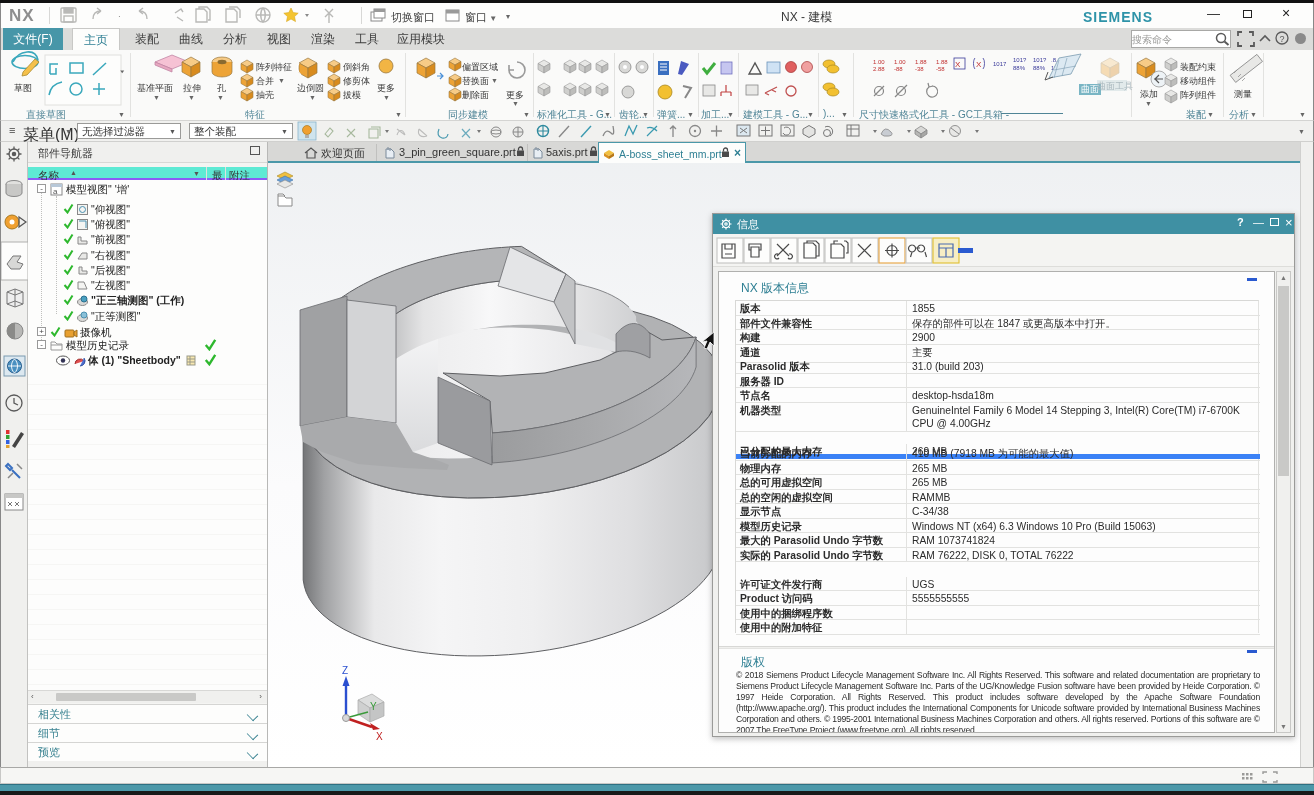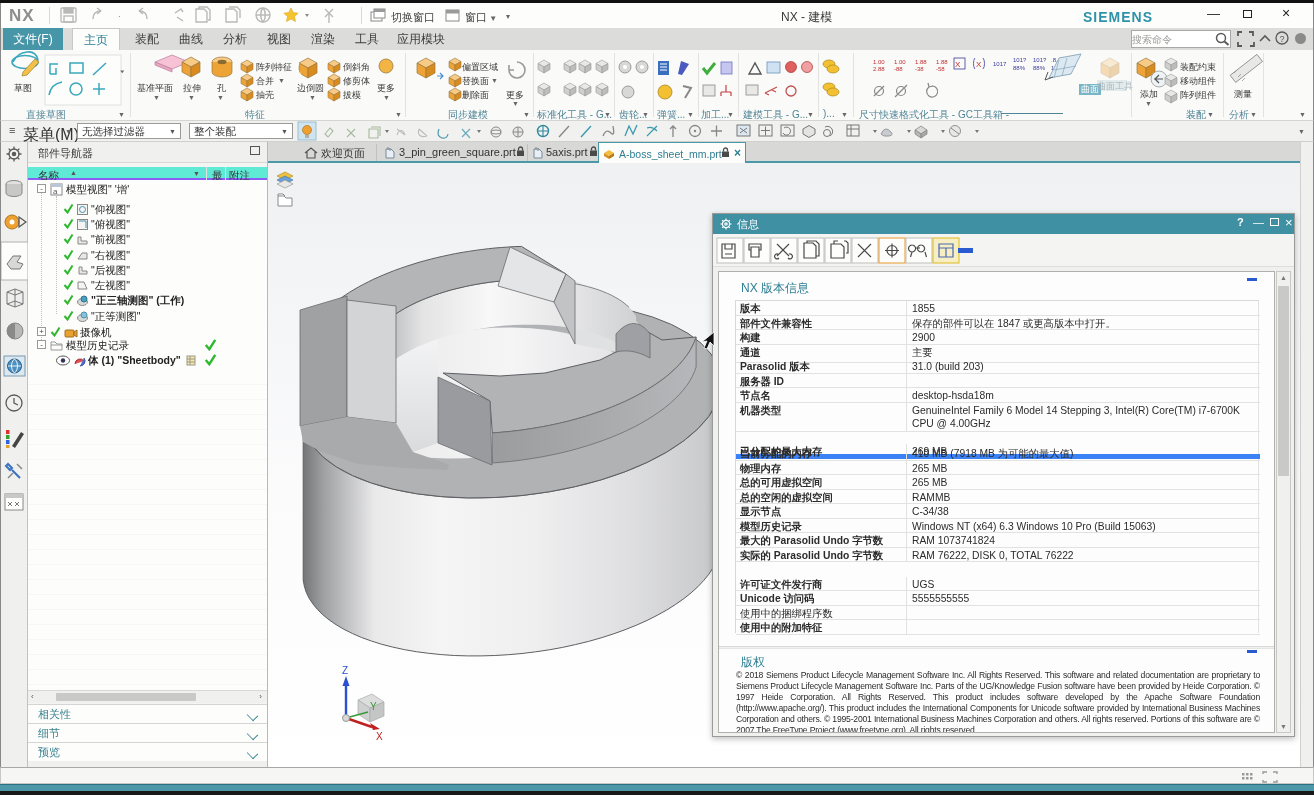--- a/index.html
+++ b/index.html
@@ -909,26 +909,26 @@
           <span class="abs" style="left:4px;top:1px;font-weight:bold;white-space:nowrap">实际的 Parasolid Undo 字节数</span>
           <span class="abs" style="left:170px;top:0;width:1px;height:14.5px;background:#e2e2e0"></span>
           <span class="abs" style="left:176px;top:1px;width:336px;line-height:13.8px">RAM 76222, DISK 0, TOTAL 76222</span>
         </div>
         <div class="abs" style="left:0;top:275.5px;width:524px;height:14.5px;border-bottom:1px solid #e2e2e0">
           <span class="abs" style="left:4px;top:1px;font-weight:bold;white-space:nowrap">许可证文件发行商</span>
           <span class="abs" style="left:170px;top:0;width:1px;height:14.5px;background:#e2e2e0"></span>
           <span class="abs" style="left:176px;top:1px;width:336px;line-height:13.8px">UGS</span>
         </div>
         <div class="abs" style="left:0;top:290.0px;width:524px;height:14.5px;border-bottom:1px solid #e2e2e0">
-          <span class="abs" style="left:4px;top:1px;font-weight:bold;white-space:nowrap">Unicode 访问码</span>
+          <span class="abs" style="left:4px;top:1px;font-weight:bold;white-space:nowrap">Product 访问码</span>
           <span class="abs" style="left:170px;top:0;width:1px;height:14.5px;background:#e2e2e0"></span>
           <span class="abs" style="left:176px;top:1px;width:336px;line-height:13.8px">5555555555</span>
         </div>
         <div class="abs" style="left:0;top:304.5px;width:524px;height:14.5px;border-bottom:1px solid #e2e2e0">
-          <span class="abs" style="left:4px;top:1px;font-weight:normal;white-space:nowrap">使用中的捆绑程序数</span>
+          <span class="abs" style="left:4px;top:1px;font-weight:bold;white-space:nowrap">使用中的捆绑程序数</span>
           <span class="abs" style="left:170px;top:0;width:1px;height:14.5px;background:#e2e2e0"></span>
           <span class="abs" style="left:176px;top:1px;width:336px;line-height:13.8px"></span>
         </div>
         <div class="abs" style="left:0;top:319.0px;width:524px;height:14.5px;border-bottom:1px solid #e2e2e0">
           <span class="abs" style="left:4px;top:1px;font-weight:bold;white-space:nowrap">使用中的附加特征</span>
           <span class="abs" style="left:170px;top:0;width:1px;height:14.5px;background:#e2e2e0"></span>
           <span class="abs" style="left:176px;top:1px;width:336px;line-height:13.8px"></span>
         </div>
       </div>
   <div class="abs" style="left:0px;top:374px;width:557px;height:3px;background:#f0f0ee;border-top:1px solid #d8d8d6;border-bottom:1px solid #e4e4e2"></div>

